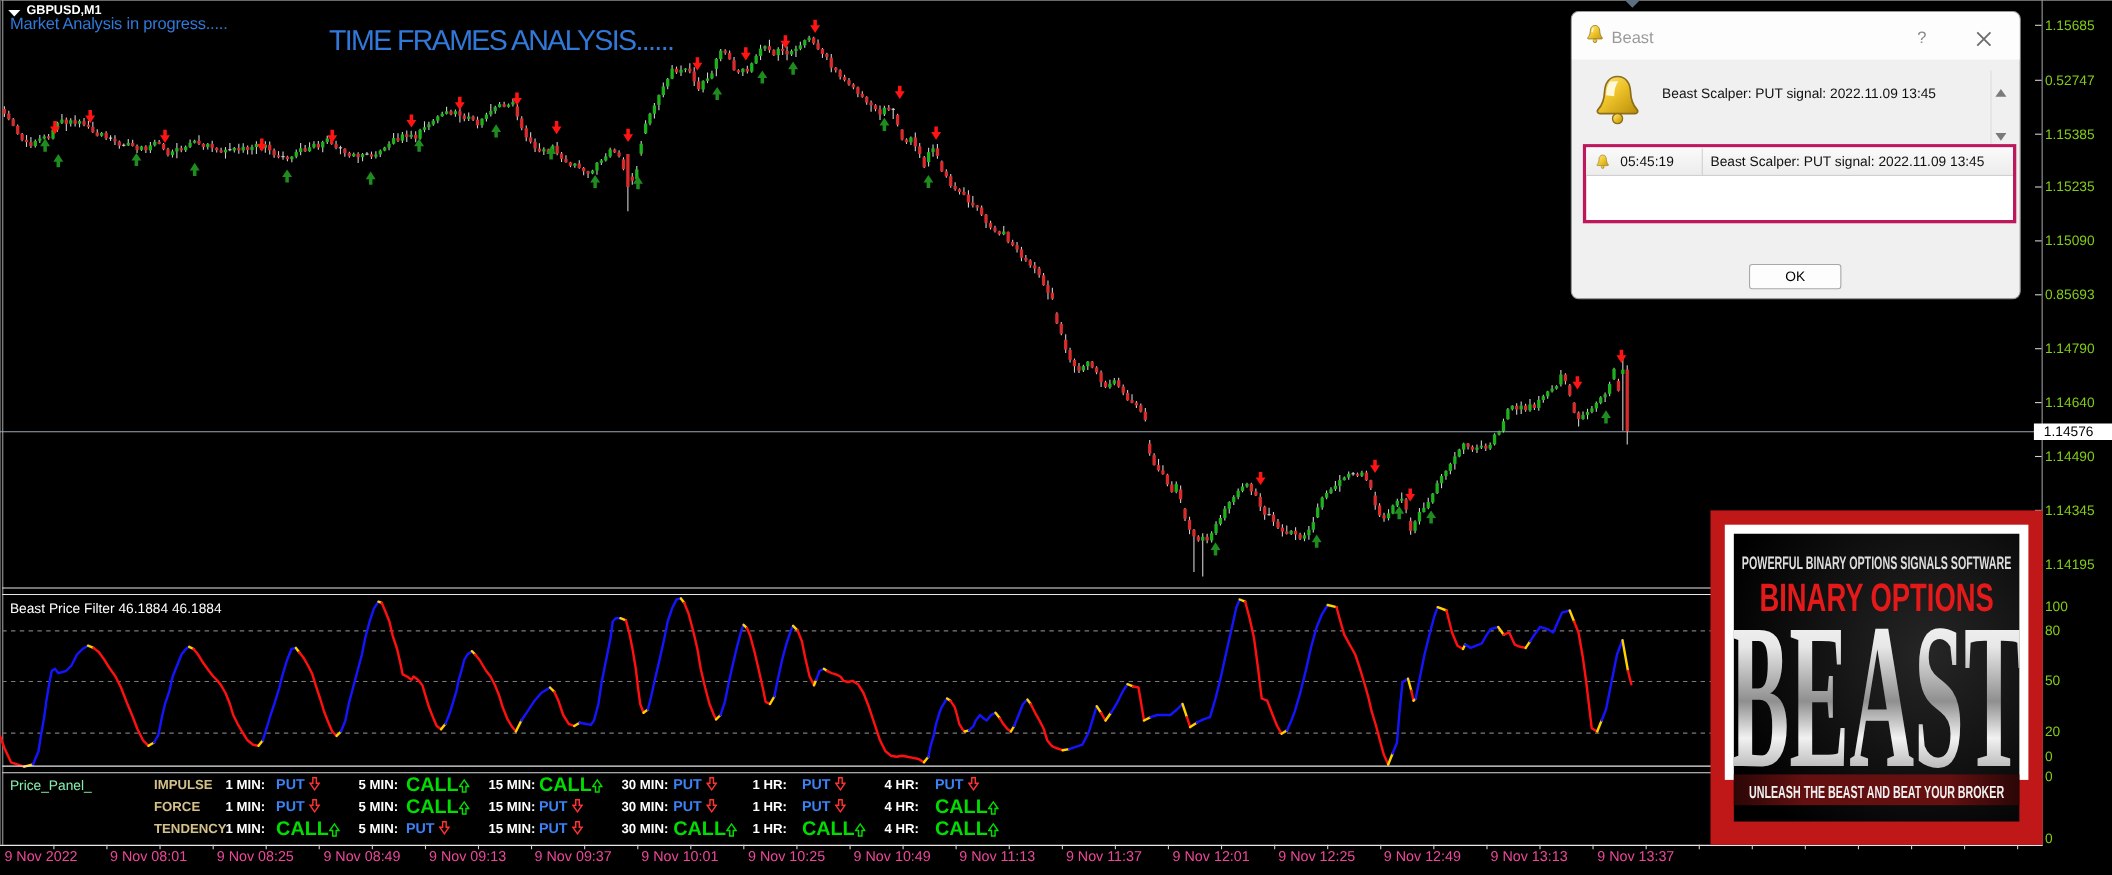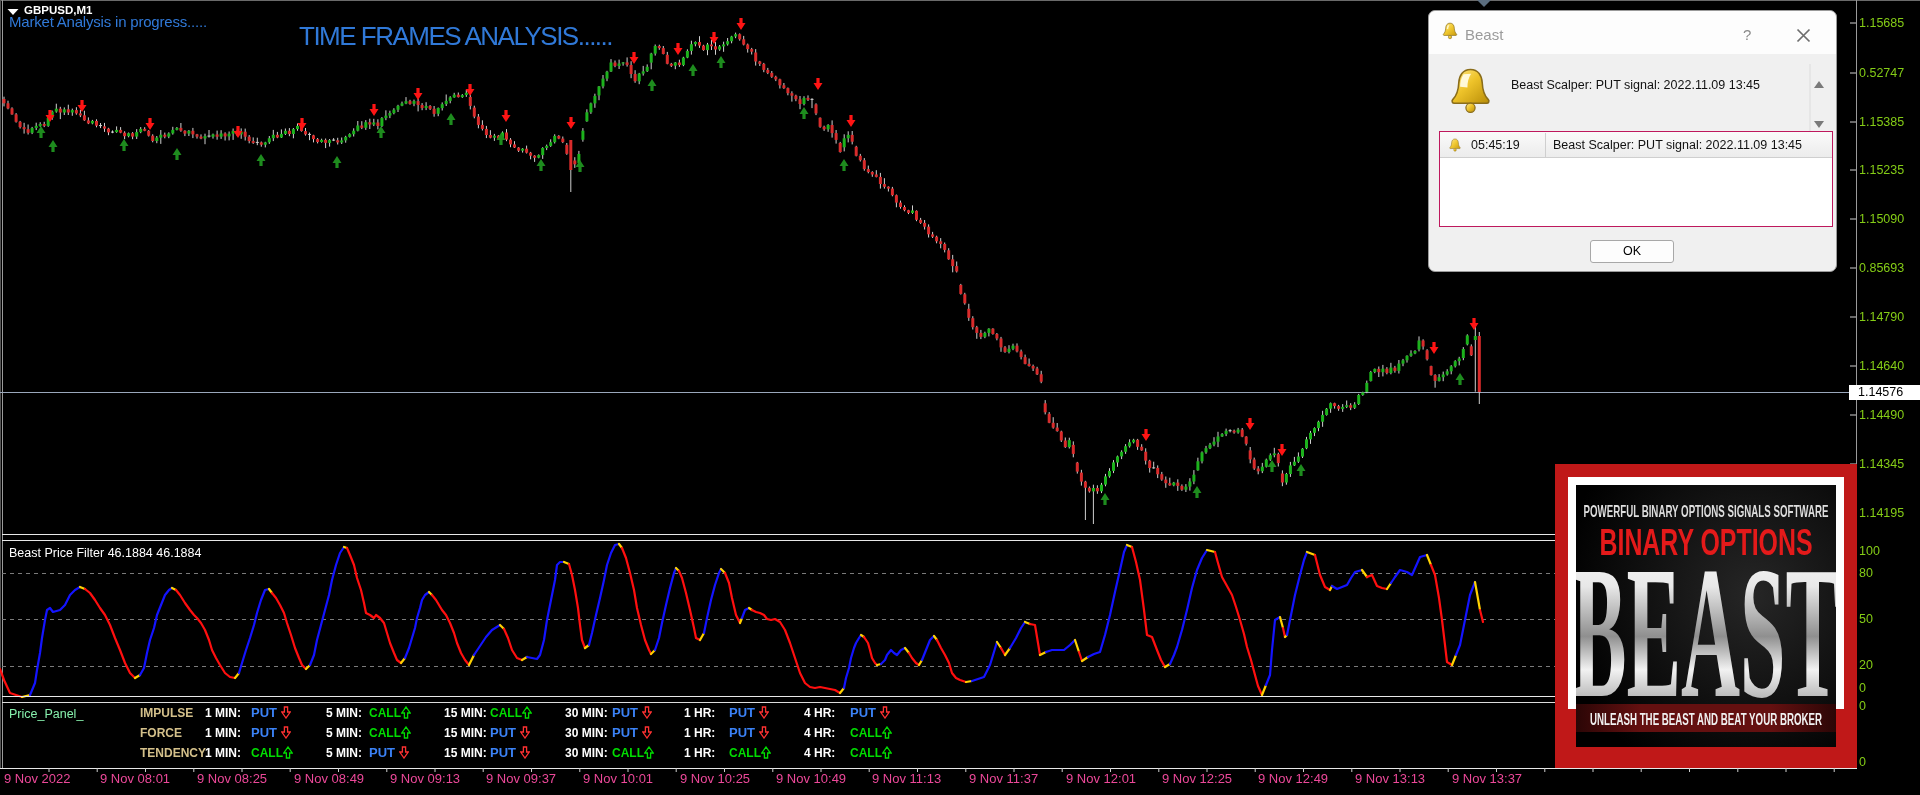--- a/index.html
+++ b/index.html
@@ -4,21 +4,21 @@
 *{margin:0;padding:0;box-sizing:border-box}
 html,body{width:1920px;height:795px;background:#000;overflow:hidden;font-family:"Liberation Sans",sans-serif}
 #root{position:relative;width:1920px;height:795px;background:#000}
 .abs{position:absolute}
 .pl{position:absolute;left:1859px;font-size:12.5px;color:#84cc16;white-space:nowrap}
 .tl{position:absolute;top:771px;font-size:13px;color:#ec4899;white-space:nowrap}
 .pp{position:absolute;font-size:12px;font-weight:bold;line-height:20px;white-space:nowrap}
 .pp.lab{color:#d4c08a}
 .pp.wh{color:#ffffff}
 .put{color:#3b82f6;font-size:13px}
-.call{color:#00dd00;font-size:12px}
+.call{color:#00dd00;font-size:18px}
 </style></head>
 <body>
 <div id="root">
 <svg class="abs" style="left:0;top:0" width="1920" height="795" xmlns="http://www.w3.org/2000/svg">
 <line x1="0" y1="0.5" x2="1920" y2="0.5" stroke="#6a6a6a" stroke-width="1"></line>
 <line x1="0.5" y1="0" x2="0.5" y2="768" stroke="#555" stroke-width="1"></line>
 <line x1="2.5" y1="0" x2="2.5" y2="768" stroke="#9a9a9a" stroke-width="1"></line>
 <line x1="1856.5" y1="0" x2="1856.5" y2="768" stroke="#9a9a9a" stroke-width="1"></line>
 <line x1="0" y1="392.5" x2="1856" y2="392.5" stroke="#9aa7bb" stroke-width="1"></line>
 <line x1="4.0" y1="96.7" x2="4.0" y2="106.4" stroke="#cfcfcf" stroke-width="1"></line>
@@ -1149,21 +1149,21 @@
     <path d="M11.5 5 C 9.8 7.6 9.2 10.2 9.2 13.2 L 14 13.8 C 14 10.6 14.6 7.4 16.4 4.8 Z" fill="#fffbe0" opacity="0.95"></path>
   </svg>
   <div class="abs" style="left:82px;top:67px;font-size:12.5px;color:#111">Beast Scalper: PUT signal: 2022.11.09 13:45</div>
 
   <svg class="abs" style="left:379px;top:53px" width="22" height="70">
     <line x1="2" y1="0" x2="2" y2="70" stroke="#dcdcdc" stroke-width="1"></line>
     <polygon points="11,17 16,24 6,24" fill="#7a7a7a"></polygon>
     <polygon points="6,57 16,57 11,64" fill="#7a7a7a"></polygon>
   </svg>
 
-  <div class="abs" style="left:10px;top:120px;width:394px;height:96px;background:#fff;border:1px solid #be185d">
+  <div class="abs" style="left:10px;top:120px;width:394px;height:72px;background:#fff;border:3px solid #be185d">
     <div class="abs" style="left:0;top:0;width:100%;height:26px;background:linear-gradient(180deg,#fafafa,#ececec);border-bottom:1px solid #cfcfcf"></div>
     <svg class="abs" style="left:8px;top:6px" width="14" height="15" viewBox="0 0 32 34">
       <path d="M16 2 C 11 2 8.5 6 8.3 11 C 8.1 16 6.5 19.5 4.5 21.5 C 3.5 22.5 4 24 5.5 24 L 26.5 24 C 28 24 28.5 22.5 27.5 21.5 C 25.5 19.5 23.9 16 23.7 11 C 23.5 6 21 2 16 2 Z" fill="url(#bg1)" stroke="#8a6d1a" stroke-width="1.2"></path>
       <circle cx="16" cy="27" r="3" fill="url(#bg1)" stroke="#8a6d1a" stroke-width="1"></circle>
     </svg>
     <div class="abs" style="left:31px;top:6px;font-size:12.5px;color:#111">05:45:19</div>
     <div class="abs" style="left:105px;top:1px;width:1px;height:25px;background:#cfcfcf"></div>
     <div class="abs" style="left:113px;top:6px;font-size:12.5px;color:#111">Beast Scalper: PUT signal: 2022.11.09 13:45</div>
   </div>
 

